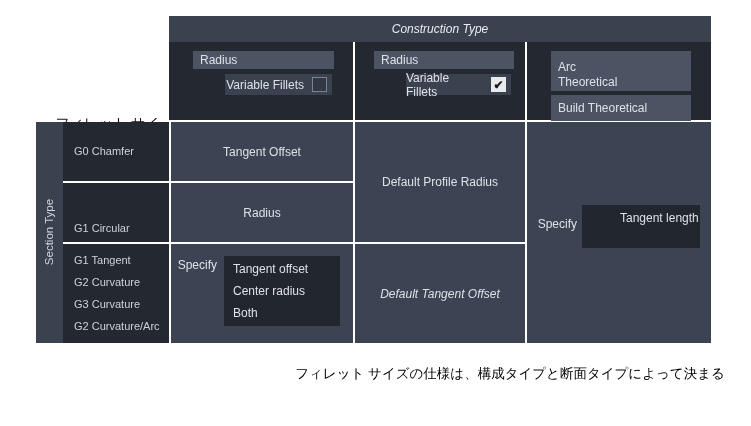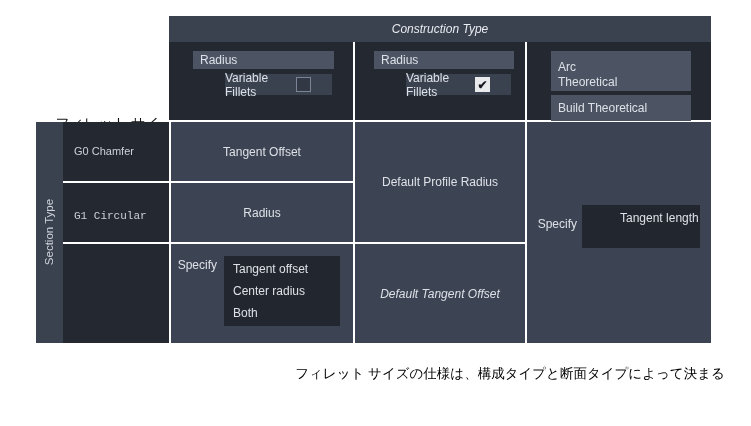--- a/index.html
+++ b/index.html
@@ -12,21 +12,21 @@
   .abs{position:absolute;box-sizing:border-box;}
   .region-mid{background:var(--mid);}
   .region-dark{background:var(--dark);}
   .region-cell{background:var(--cell);}
   .gridline{background:var(--line);}
   .hdr-title{display:flex;align-items:center;justify-content:center;
     color:#e9ecf0;font-size:12px;font-style:italic;}
   .bar{background:var(--dropdown);color:var(--text);font-size:12px;
     display:flex;align-items:center;padding:0 7px;overflow:hidden;white-space:nowrap;}
   .vf-bar{background:var(--mid);color:var(--text);font-size:12px;
-    display:flex;align-items:center;justify-content:flex-end;gap:8px;padding-right:21px;}
+    display:flex;align-items:center;justify-content:flex-end;gap:8px;padding-right:5px;}
   .checkbox{width:15px;height:15px;border:1px solid #7b8494;background:#323945;
     box-sizing:border-box;flex:0 0 auto;}
   .checkbox.checked{background:#e9eaec;border-color:#e9eaec;color:#15181d;
     display:flex;align-items:center;justify-content:center;
     font-size:12px;font-weight:bold;line-height:1;}
   .cell-text{display:flex;align-items:center;justify-content:center;
     color:var(--text);font-size:12px;text-align:center;}
   .panel{background:var(--darker);color:var(--text);font-size:12px;padding:2px 0;}
   .panel .opt{height:22px;display:flex;align-items:center;padding-left:9px;white-space:nowrap;}
   .panel.small .opt{height:21px;margin-left:29px;}
@@ -84,21 +84,27 @@
     <span>Arc</span>
   </div>
   <div class="abs bar" style="left:551px;top:73px;width:140px;height:18px;">
     <span>Theoretical</span>
   </div>
   <div class="abs bar" style="left:551px;top:95px;width:140px;height:26px;">
     <span>Build Theoretical</span>
   </div>
 
   <div class="abs rowlabel" style="left:74px;top:145px;">G0 Chamfer</div>
-  <div class="abs rowlabel" style="left:74px;top:210px;font-family:Liberation Mono, monospace;">G1 Circular</div>
+  <div class="abs rowlabel" style="left:74px;top:222px;">G1 Circular</div>
+  <div class="abs rowlabel multi" style="left:74px;top:249px;">
+    <div>G1 Tangent</div>
+    <div>G2 Curvature</div>
+    <div>G3 Curvature</div>
+    <div>G2 Curvature/Arc</div>
+  </div>
 
   <div class="abs cell-text" style="left:171px;top:122px;width:182px;height:59px;">
     <span>Tangent Offset</span>
   </div>
   <div class="abs cell-text" style="left:171px;top:183px;width:182px;height:59px;">
     <span>Radius</span>
   </div>
   <div class="abs specify" style="left:173px;top:258px;width:44px;">Specify</div>
   <div class="abs panel" style="left:224px;top:256px;width:116px;height:70px;">
     <div class="opt">

